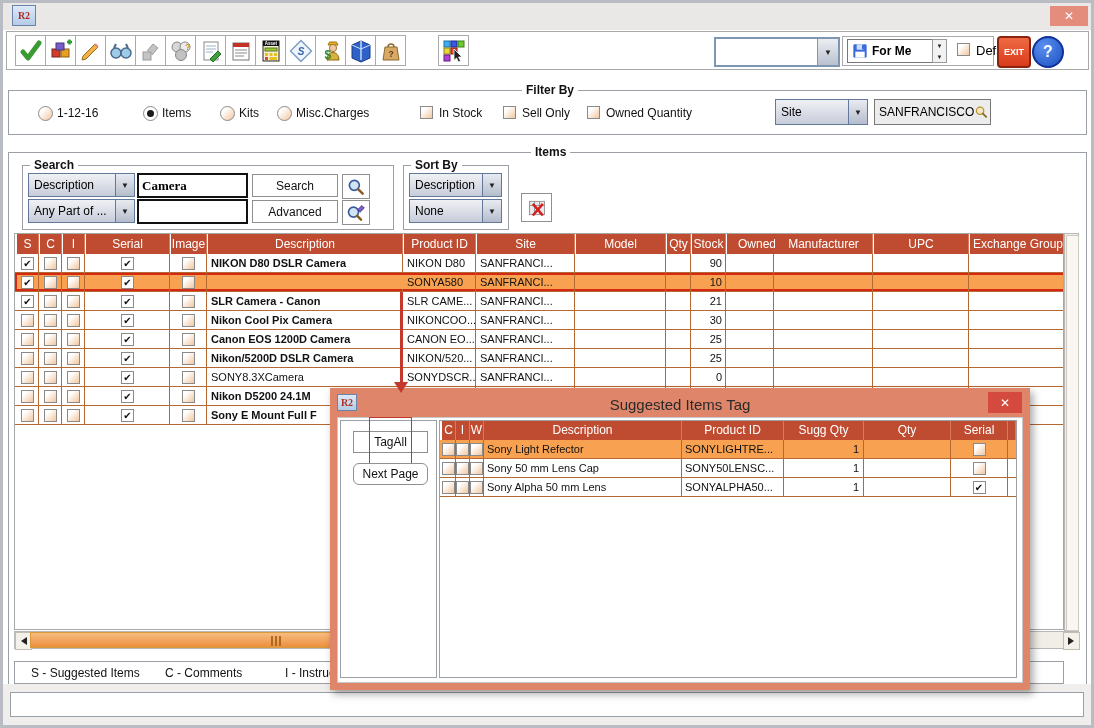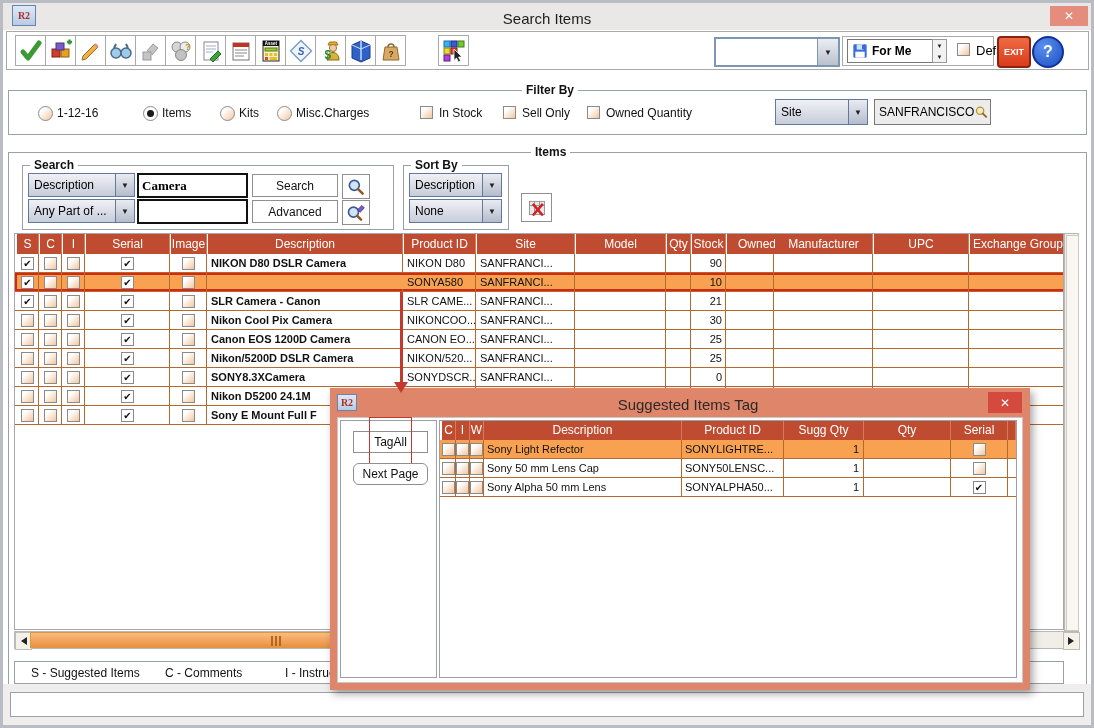--- a/index.html
+++ b/index.html
@@ -93,21 +93,21 @@
   #legendbar span{position:absolute;top:4px;font-size:12px;color:#111;white-space:nowrap;}
   #statusbar{left:10px;top:692px;width:1074px;height:25px;background:#fff;border:1px solid #9aa0a8;box-sizing:border-box;}
   #bottomband{left:3px;top:684px;width:1088px;height:41px;background:#f0eeec;z-index:0;}
   
   #arrow-line{left:400px;top:292px;width:3px;height:92px;background:#c3392b;z-index:50;}
   #arrow-head{left:394px;top:382px;width:0;height:0;border:7px solid transparent;
     border-top:11px solid #c3392b;z-index:50;}
   
   #dialog{left:330px;top:388px;width:700px;height:302px;background:#df8569;z-index:40;
     box-shadow:3px 4px 8px rgba(0,0,0,0.35);}
-  #dlg-title{position:absolute;left:0;top:8px;width:700px;text-align:center;font-size:15px;color:#2a2a2a;margin-left:8px;}
+  #dlg-title{position:absolute;left:0;top:8px;width:700px;text-align:center;font-size:15px;color:#2a2a2a;}
   #dlg-r2{position:absolute;left:7px;top:6px;width:18px;height:15px;}
   #dlg-close{position:absolute;left:658px;top:4px;width:34px;height:21px;background:#d44a3f;color:#fff;
     font-size:12px;display:flex;align-items:center;justify-content:center;}
   #dlg-content{position:absolute;left:7px;top:29px;width:686px;height:266px;background:#fff;
     border:1px solid #c8c8c8;box-sizing:border-box;}
   #dlg-left{position:absolute;left:2px;top:2px;width:97px;height:258px;border:1px solid #9aa0a6;
     background:#fff;box-sizing:border-box;}
   #tagall-btn{left:12px;top:10px;width:75px;height:22px;}
   #tagall-btn .focusring{border:1px solid #c0392b;padding:17px 4px;}
   #nextpage-btn{left:12px;top:42px;width:75px;height:22px;border-radius:6px;}
@@ -120,21 +120,20 @@
   .dtd{position:absolute;top:0;height:19px;font-size:11px;line-height:18px;color:#111;
     border-right:1px solid #b5682f;box-sizing:border-box;overflow:hidden;white-space:nowrap;padding-left:3px;}
   .dtd.cbc{display:flex;align-items:center;justify-content:center;padding-left:0;}
   .dtd.num{text-align:right;padding-right:4px;padding-left:0;}
 </style>
 </head>
 <body>
 
 <div class="abs" id="titlebar">
   <div class="abs r2" style="left:9px;top:2px;width:22px;height:19px;">R2</div>
-  <div class="abs" id="title">Search Items</div>
   <div class="abs" id="win-close">✕</div>
 </div>
 
 <div class="abs" id="toolbar">
   <div id="tb-left">
       <div class="tbtn" style="left: 8px;">
         <svg viewBox="0 0 24 24">
           <path d="M4 13 l5 6 L20 4" stroke="#3c9a35" stroke-width="5" fill="none" stroke-linecap="round" stroke-linejoin="round"></path>
         </svg>
       </div>
@@ -531,21 +530,21 @@
       </div>
       <div class="td cbc" style="left: 48px; width: 22px;">
         <span class="cb"></span>
       </div>
       <div class="td cbc" style="left: 71px; width: 84px;">
         <span class="cb on"></span>
       </div>
       <div class="td cbc" style="left: 156px; width: 36px;">
         <span class="cb"></span>
       </div>
-      <div class="td" style="left: 193px; width: 195px; font-weight: bold;">SONY8.3XCamera</div>
+      <div class="td" style="left: 193px; width: 195px;">SONY8.3XCamera</div>
       <div class="td" style="left: 389px; width: 72px;">SONYDSCR...</div>
       <div class="td" style="left: 462px; width: 98px;">SANFRANCI...</div>
       <div class="td" style="left: 561px; width: 90px;"></div>
       <div class="td num" style="left: 652px; width: 24px;"></div>
       <div class="td num" style="left: 677px; width: 34px;">0</div>
       <div class="td num" style="left: 712px; width: 47px;"></div>
       <div class="td" style="left: 760px; width: 98px;"></div>
       <div class="td" style="left: 859px; width: 95px;"></div>
       <div class="td" style="left: 955px; width: 97px;"></div>
     </div>

